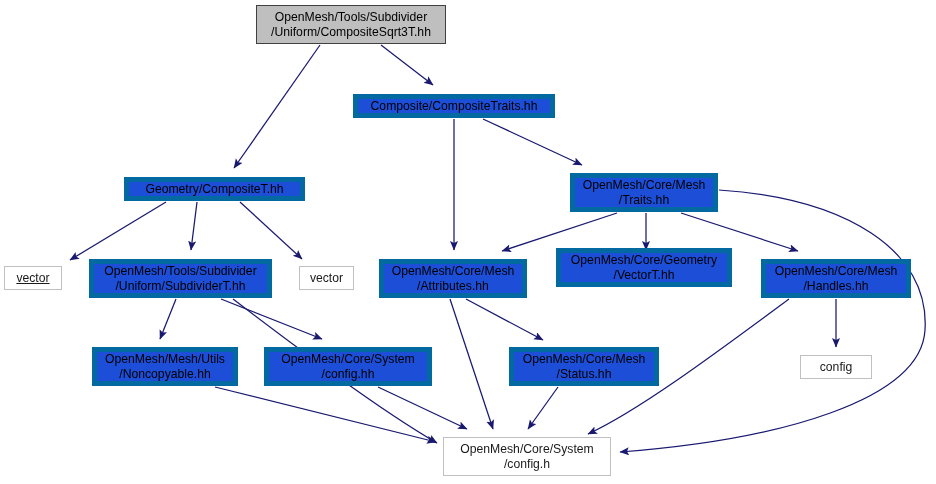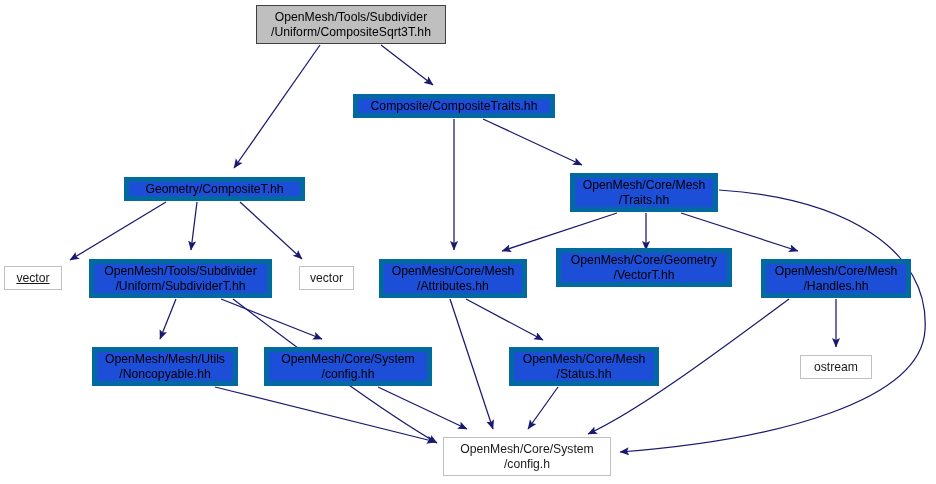--- a/index.html
+++ b/index.html
@@ -102,17 +102,17 @@
       <div class="gnode" style="left: 556px; top: 248px; width: 176px; height: 39px;"><span class="gnode-label">OpenMesh/Core/Geometry
 /VectorT.hh</span></div>
       <div class="gnode" style="left: 761px; top: 259px; width: 150px; height: 39px;"><span class="gnode-label">OpenMesh/Core/Mesh
 /Handles.hh</span></div>
       <div class="gnode" style="left: 92px; top: 347px; width: 146px; height: 39px;"><span class="gnode-label">OpenMesh/Mesh/Utils
 /Noncopyable.hh</span></div>
       <div class="gnode" style="left: 264px; top: 347px; width: 168px; height: 39px;"><span class="gnode-label">OpenMesh/Core/System
 /config.hh</span></div>
       <div class="gnode" style="left: 509px; top: 347px; width: 150px; height: 39px;"><span class="gnode-label">OpenMesh/Core/Mesh
 /Status.hh</span></div>
-      <div class="gnode sys" style="left: 800px; top: 355px; width: 72px; height: 24px;"><span class="gnode-label">ostream</span></div>
+      <div class="gnode sys" style="left: 800px; top: 355px; width: 72px; height: 24px;"><span class="gnode-label">config</span></div>
       <div class="gnode sys" style="left: 443px; top: 437px; width: 168px; height: 39px;"><span class="gnode-label">OpenMesh/Core/System
 /config.h</span></div>
     </div>
 </div>
 
 </body></html>

